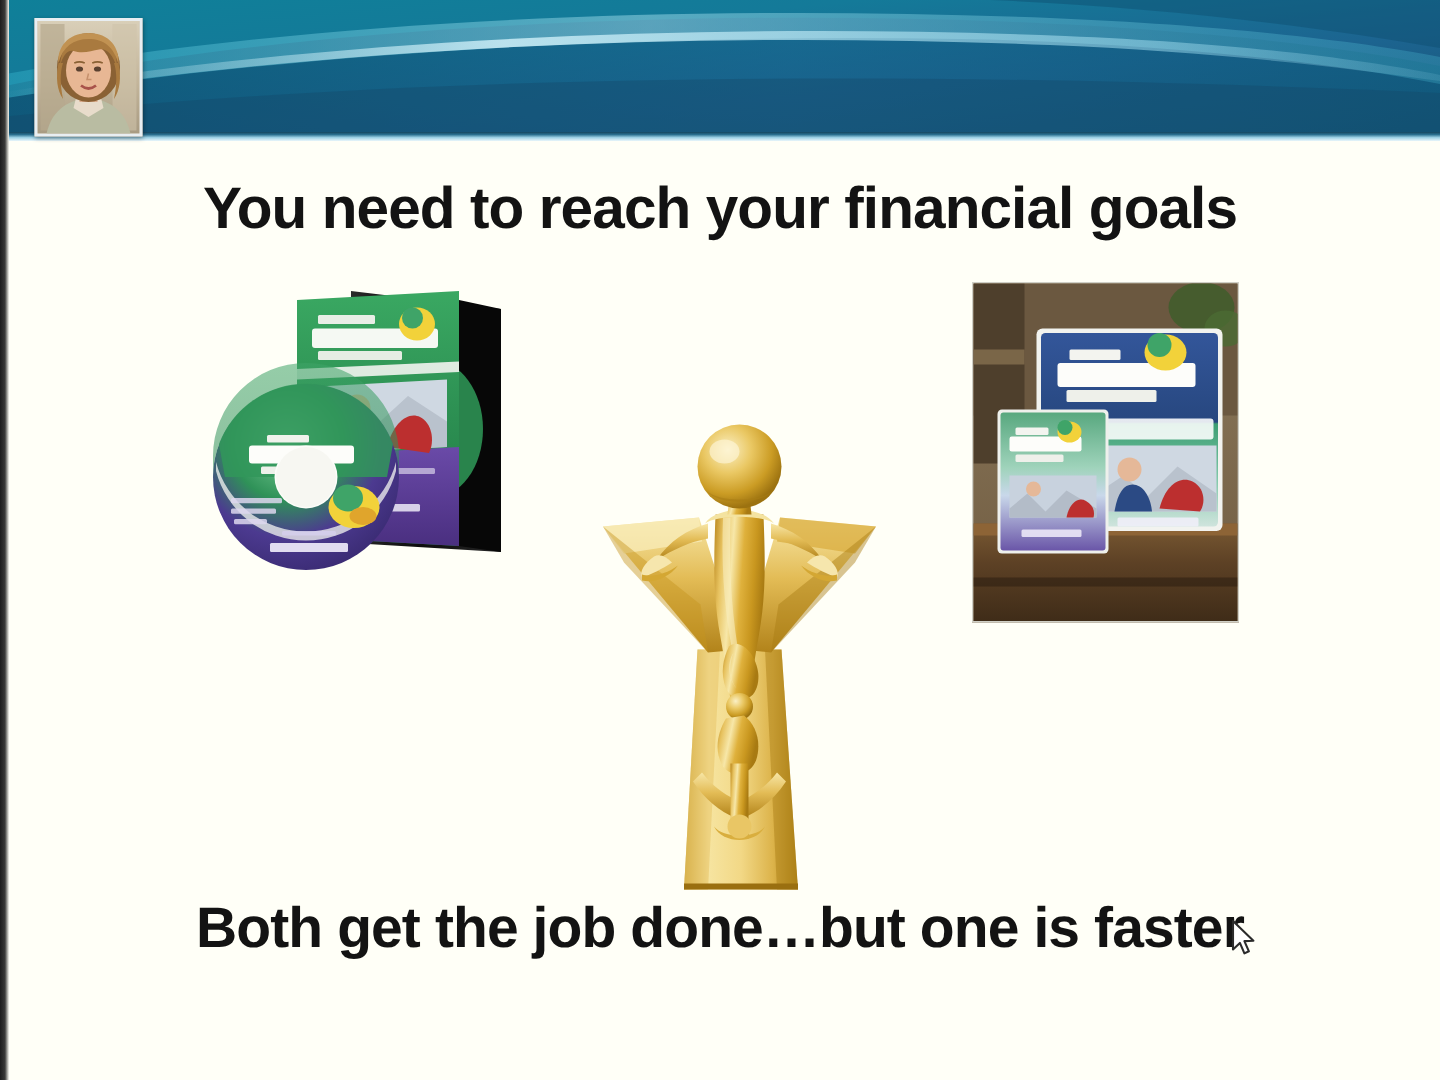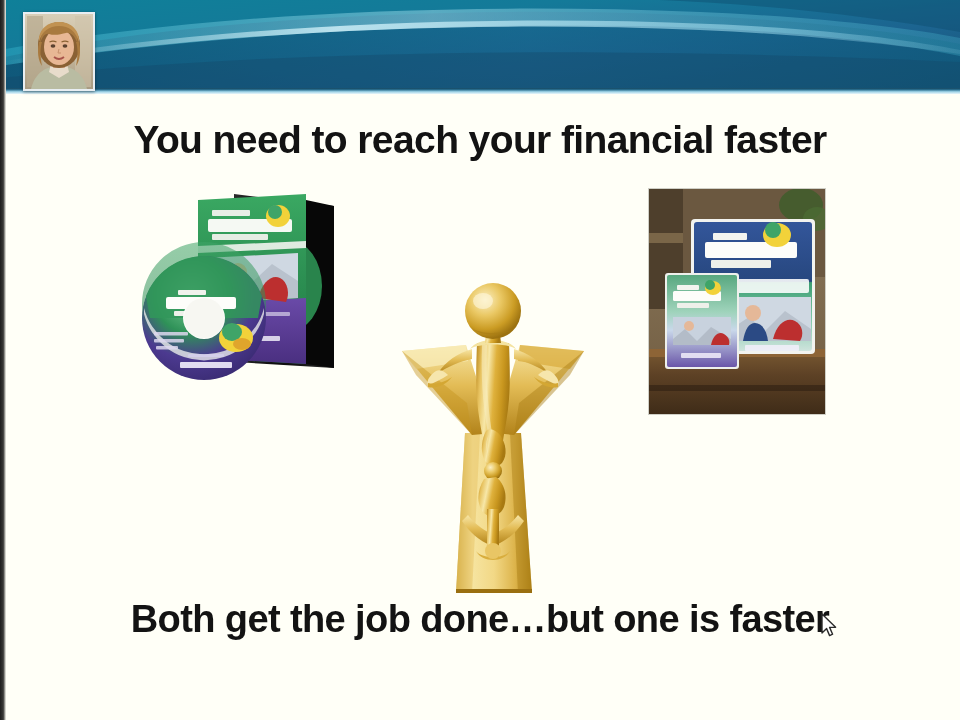--- a/index.html
+++ b/index.html
@@ -197,21 +197,21 @@
       <path d="M36.5,28 Q40,26.4 43.5,28" stroke="#8a6134" stroke-width="1.2" fill="none"></path>
 
       <path d="M34,35 L33,39 L36,39" stroke="#c6906c" stroke-width="1" fill="none"></path>
       <path d="M29,43 Q34,47 39,43" stroke="#a8534a" stroke-width="1.8" fill="none"></path>
 
       <path d="M14,28 C12,38 13,46 17,52 C15,42 15,34 17,28 Z" fill="#a97a3f"></path>
       <path d="M54,28 C56,38 55,46 51,52 C53,42 53,34 51,28 Z" fill="#a97a3f"></path>
     </svg>
   </div>
 
-  <div class="headline">You need to reach your financial faster</div>
+  <div class="headline">You need to reach your financial goals</div>
 
   <div class="dvd-product">
     <svg width="208" height="212" viewBox="0 0 208 212">
       <defs>
         <linearGradient id="greenCov" x1="0" y1="0" x2="0" y2="1">
           <stop offset="0%" stop-color="#3aa862"></stop>
           <stop offset="50%" stop-color="#2c8f52"></stop>
           <stop offset="100%" stop-color="#207a44"></stop>
         </linearGradient>
         <linearGradient id="purpBand" x1="0" y1="0" x2="0" y2="1">

